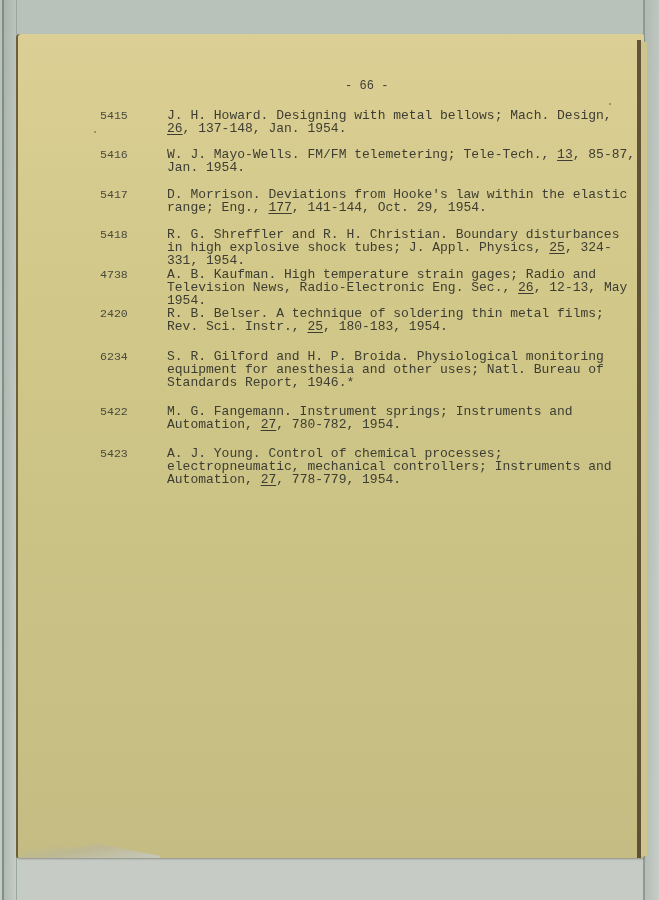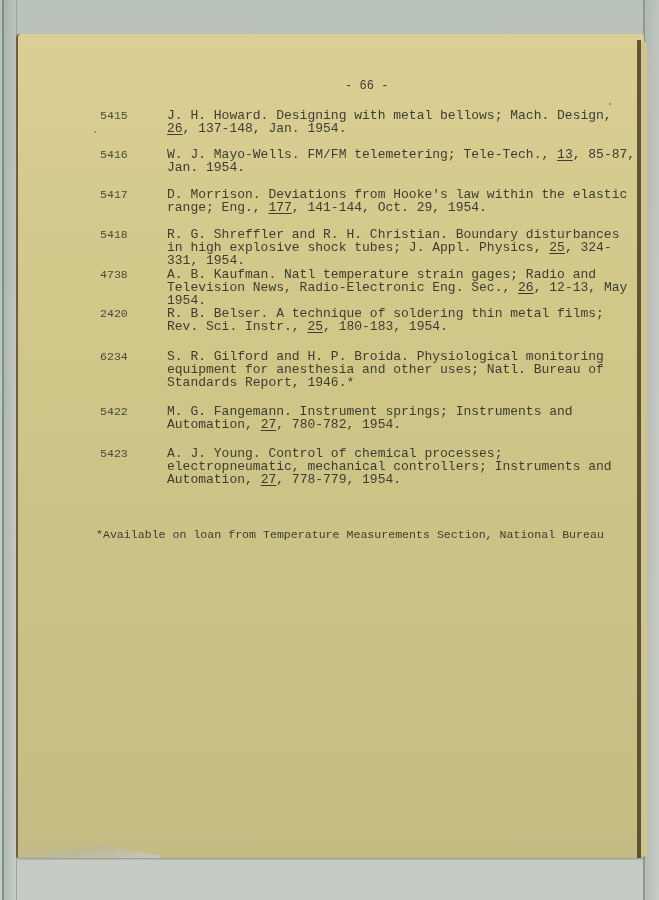--- a/index.html
+++ b/index.html
@@ -164,21 +164,21 @@
   <span class="entry-body"><span>D. Morrison.  Deviations from Hooke's law within the elastic range; Eng., </span><span class="vol">177</span><span>, 141-144, Oct. 29, 1954.</span></span>
 </div>
 
 <div class="entry" style="top:228px;">
   <span class="entry-num">5418</span>
   <span class="entry-body"><span>R. G. Shreffler and R. H. Christian.  Boundary disturbances in high explosive shock tubes; J. Appl. Physics, </span><span class="vol">25</span><span>, 324-331, 1954.</span></span>
 </div>
 
 <div class="entry" style="top:268px;">
   <span class="entry-num">4738</span>
-  <span class="entry-body"><span>A. B. Kaufman.  Natl temperature strain gages; Radio and Television News, Radio-Electronic Eng. Sec., </span><span class="vol">26</span><span>, 12-13, May 1954.</span></span>
+  <span class="entry-body"><span>A. B. Kaufman.  High temperature strain gages; Radio and Television News, Radio-Electronic Eng. Sec., </span><span class="vol">26</span><span>, 12-13, May 1954.</span></span>
 </div>
 
 <div class="entry" style="top:307px;">
   <span class="entry-num">2420</span>
   <span class="entry-body"><span>R. B. Belser.  A technique of soldering thin metal films; Rev. Sci. Instr., </span><span class="vol">25</span><span>, 180-183, 1954.</span></span>
 </div>
 
 <div class="entry" style="top:350px;">
   <span class="entry-num">6234</span>
   <span class="entry-body"><span>S. R. Gilford and H. P. Broida.  Physiological monitoring equipment for anesthesia and other uses;  Natl. Bureau of Standards Report, 1946.*</span></span>
@@ -188,14 +188,13 @@
   <span class="entry-num">5422</span>
   <span class="entry-body"><span>M. G. Fangemann.  Instrument springs; Instruments and Automation, </span><span class="vol">27</span><span>, 780-782, 1954.</span></span>
 </div>
 
 <div class="entry" style="top:447px;">
   <span class="entry-num">5423</span>
   <span class="entry-body"><span>A. J. Young.  Control of chemical processes; electropneumatic, mechanical controllers; Instruments and Automation, </span><span class="vol">27</span><span>, 778-779, 1954.</span></span>
 </div>
 
 <div class="footnote">
-  <span>*Available on loan from Temperature Measurements Section, National Bureau</span>
 </div>
 
 </body></html>

